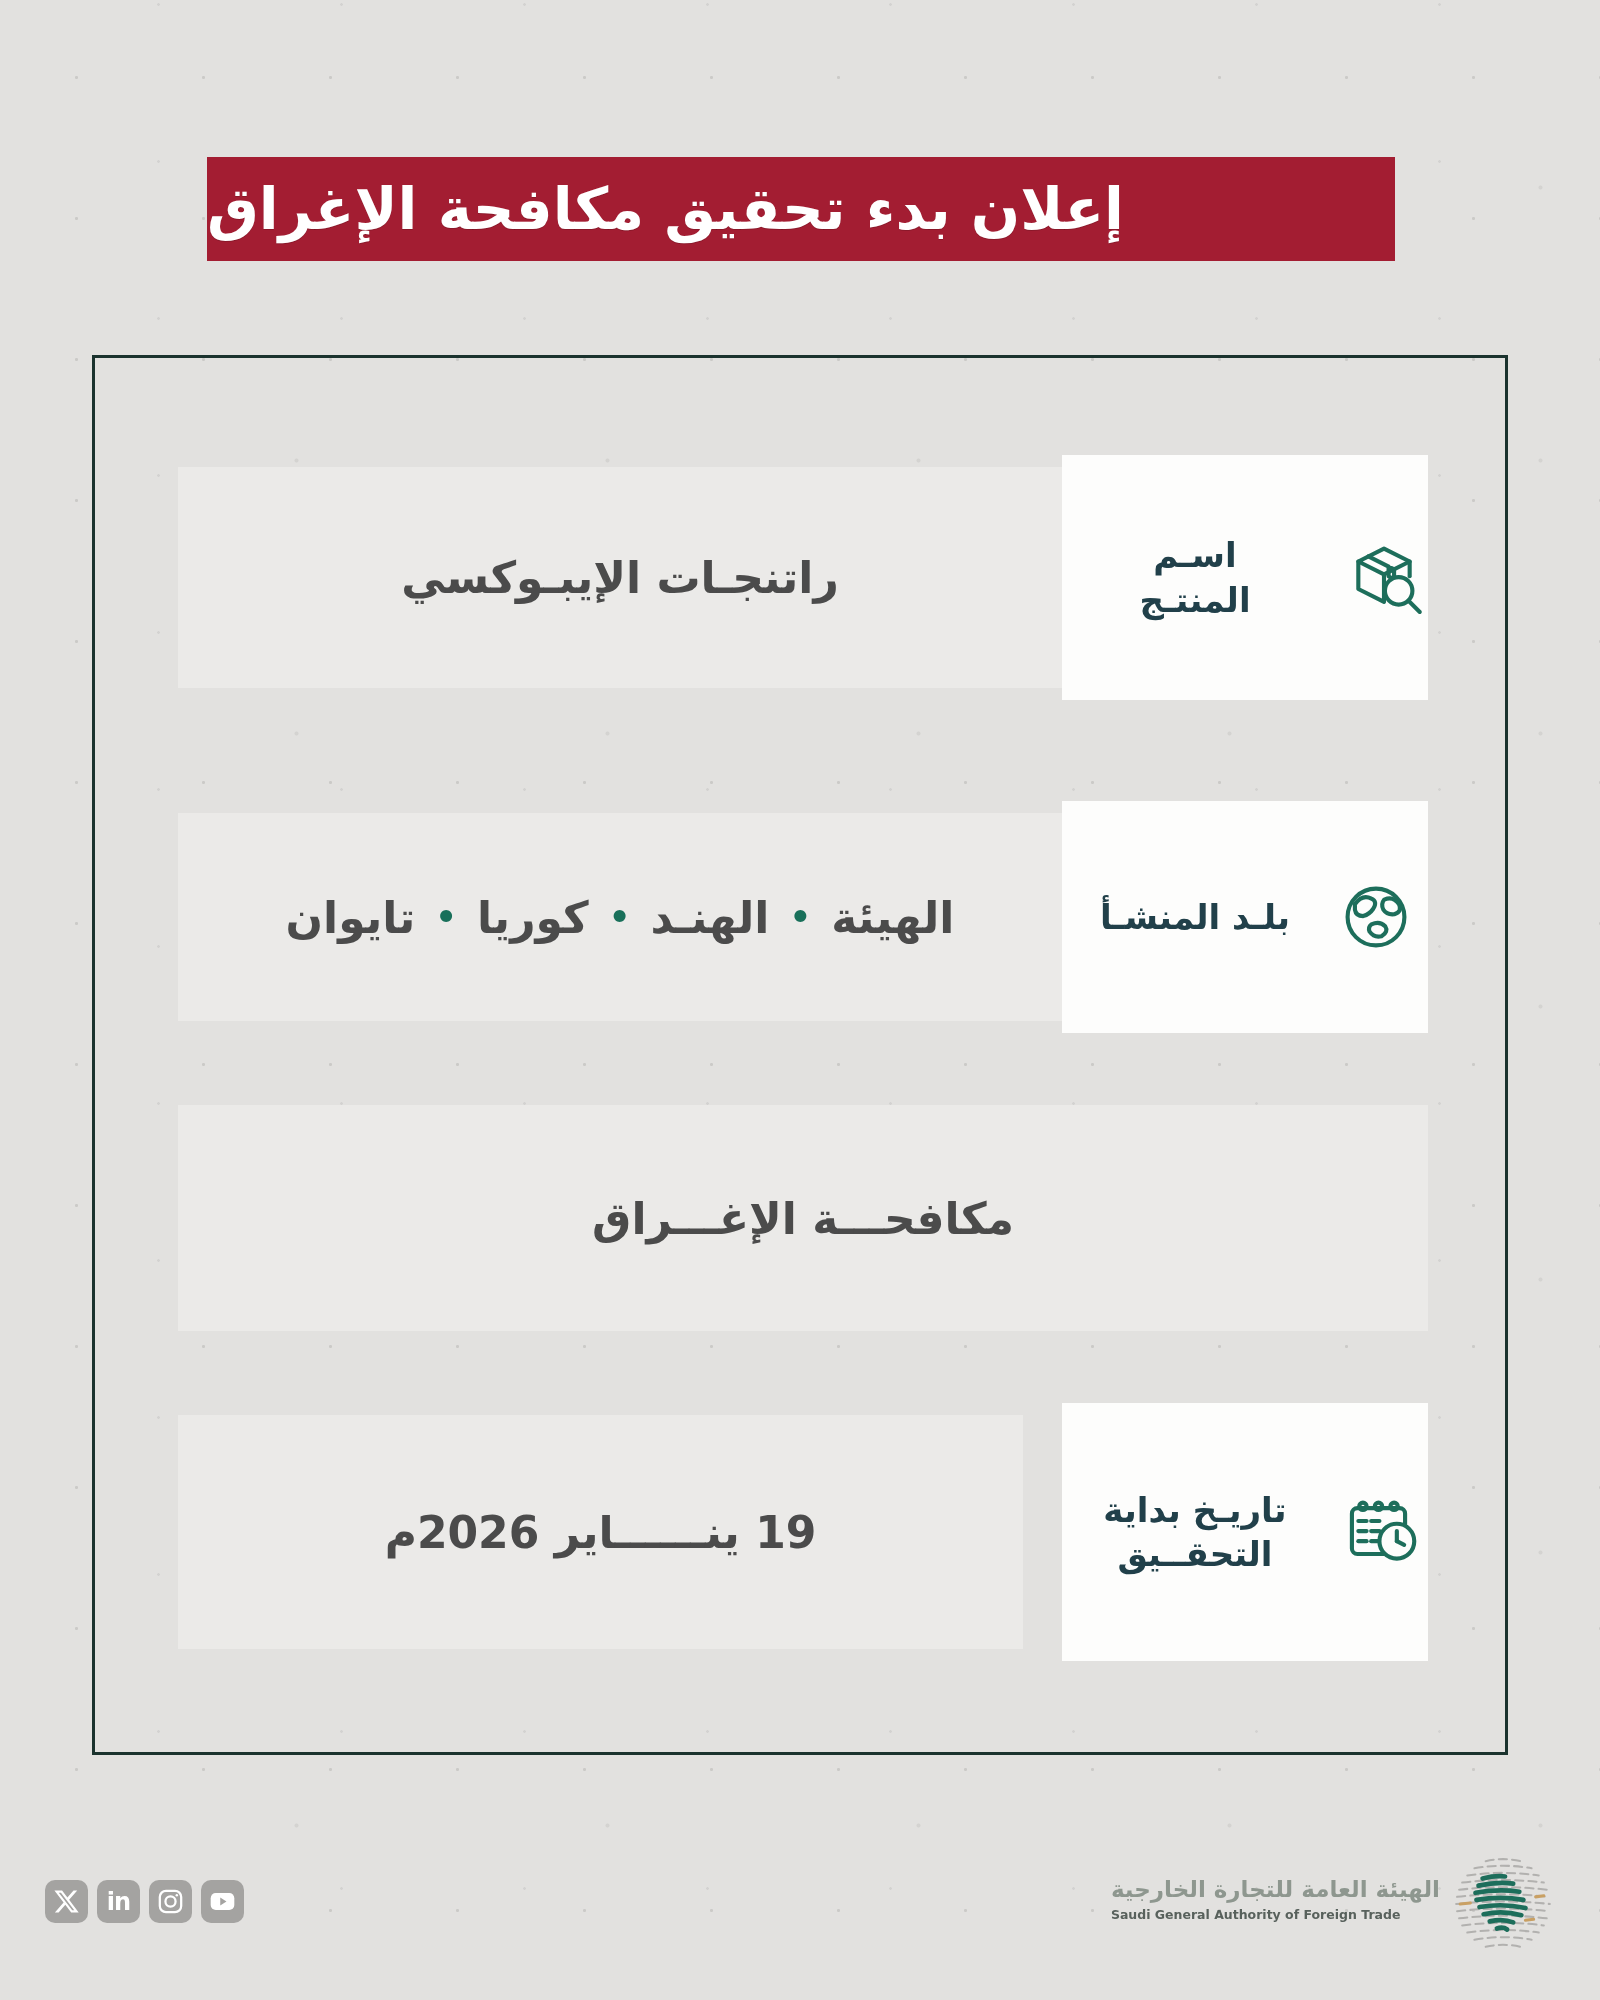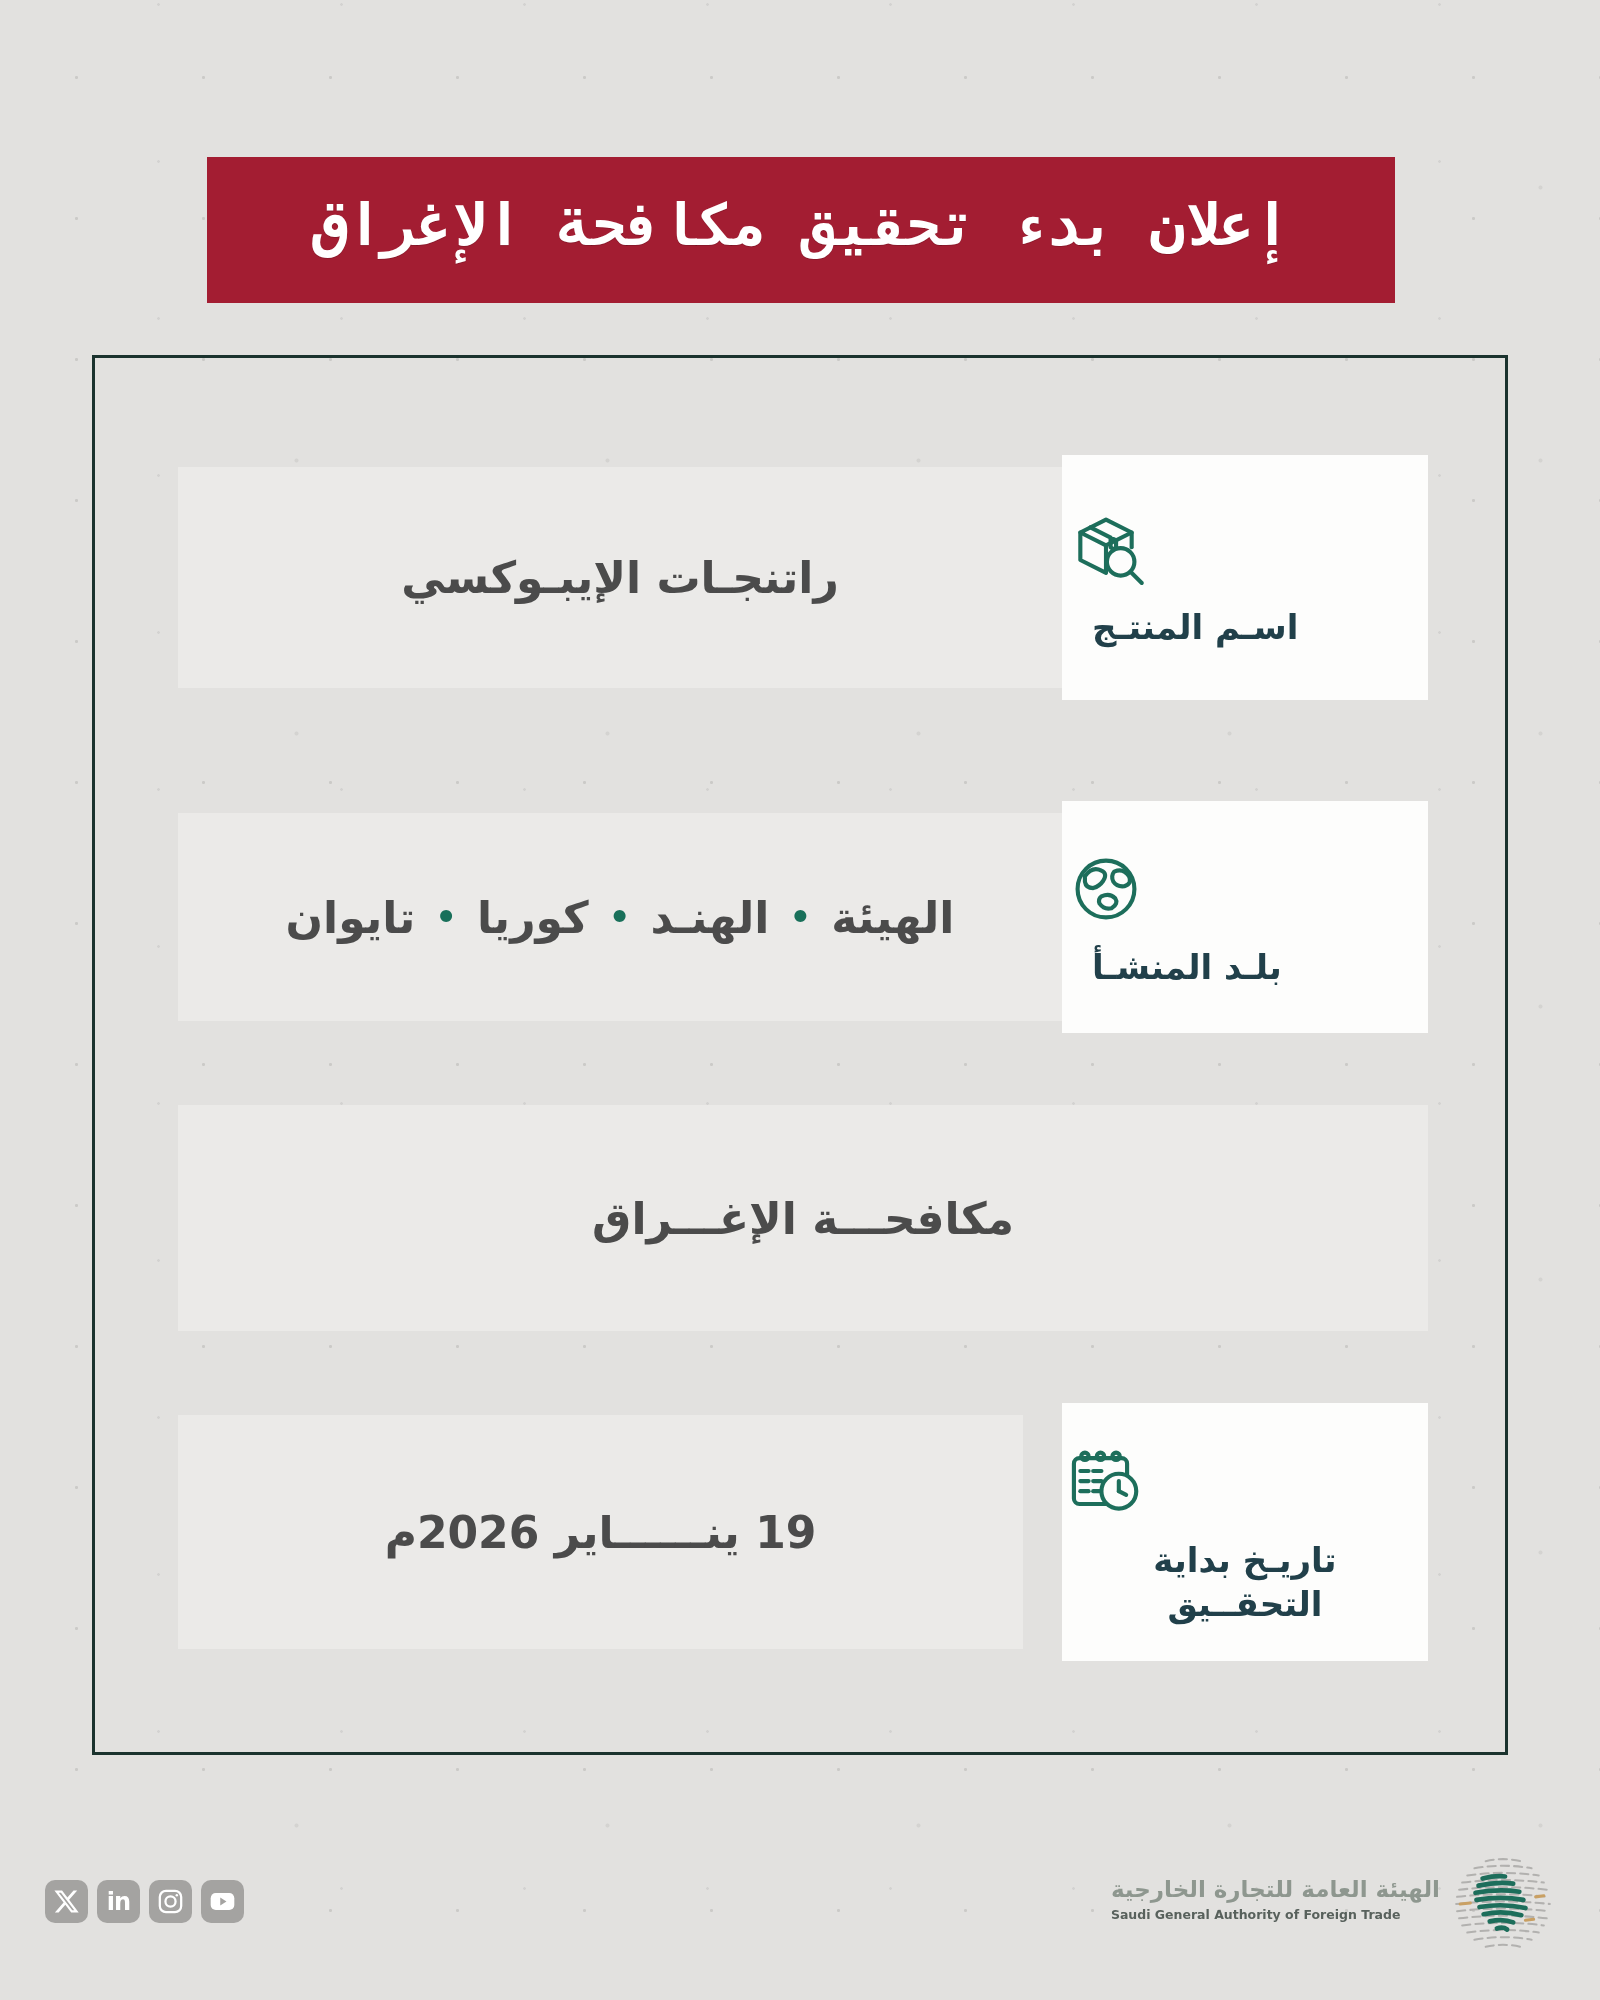--- a/index.html
+++ b/index.html
@@ -12,43 +12,43 @@
     background-image:
       radial-gradient(circle, rgba(110,110,108,0.20) 1.2px, transparent 1.9px),
       radial-gradient(circle, rgba(120,120,118,0.14) 1px, transparent 1.6px),
       radial-gradient(circle, rgba(90,90,88,0.10) 1.7px, transparent 2.4px);
     background-size:127px 141px, 183px 157px, 311px 273px;
     background-position:13px 7px, 67px 83px, 141px 51px;
   }
 
   
   .banner {
-    position:absolute; left:207px; top:157px; width:1188px; height:146px;
+    position:absolute; left:207px; top:157px; width:1188px; height:104px;
     background:#a31d32;
-    display:flex; align-items:center; justify-content:center;font-family:Liberation Mono, monospace;
+    display:flex; align-items:center; justify-content:flex-start;
   }
   .banner-title {
     color:#ffffff; font-size:58px; font-weight:bold;
     direction:rtl; text-align:center; line-height:1;
     text-shadow:0 1px 0 rgba(0,0,0,0.15);
   }
 
   
   .box {
     position:absolute; left:92px; top:355px; width:1416px; height:1400px;
     border:3px solid #1b332e;
   }
   .row {
     position:absolute; left:83px; right:77px;
     display:flex; direction:rtl; align-items:center;
   }
   .card {
     width:366px; height:100%;
     background:#fdfdfc;
-    display:flex; flex-direction:column; align-items:flex-end; justify-content:center;
+    display:flex; flex-direction:row; align-items:center; justify-content:center;
     gap:12px; flex:none;
   }
   .icon { width:88px; height:88px; flex:none; }
   .card-label {
     color:#21404a; font-size:34px; font-weight:bold;
     text-align:center; line-height:1.3; padding:0 30px;
   }
   .bar {
     flex:1; align-self:center; height:calc(100% - 24px);
     background:#ebeae8;

